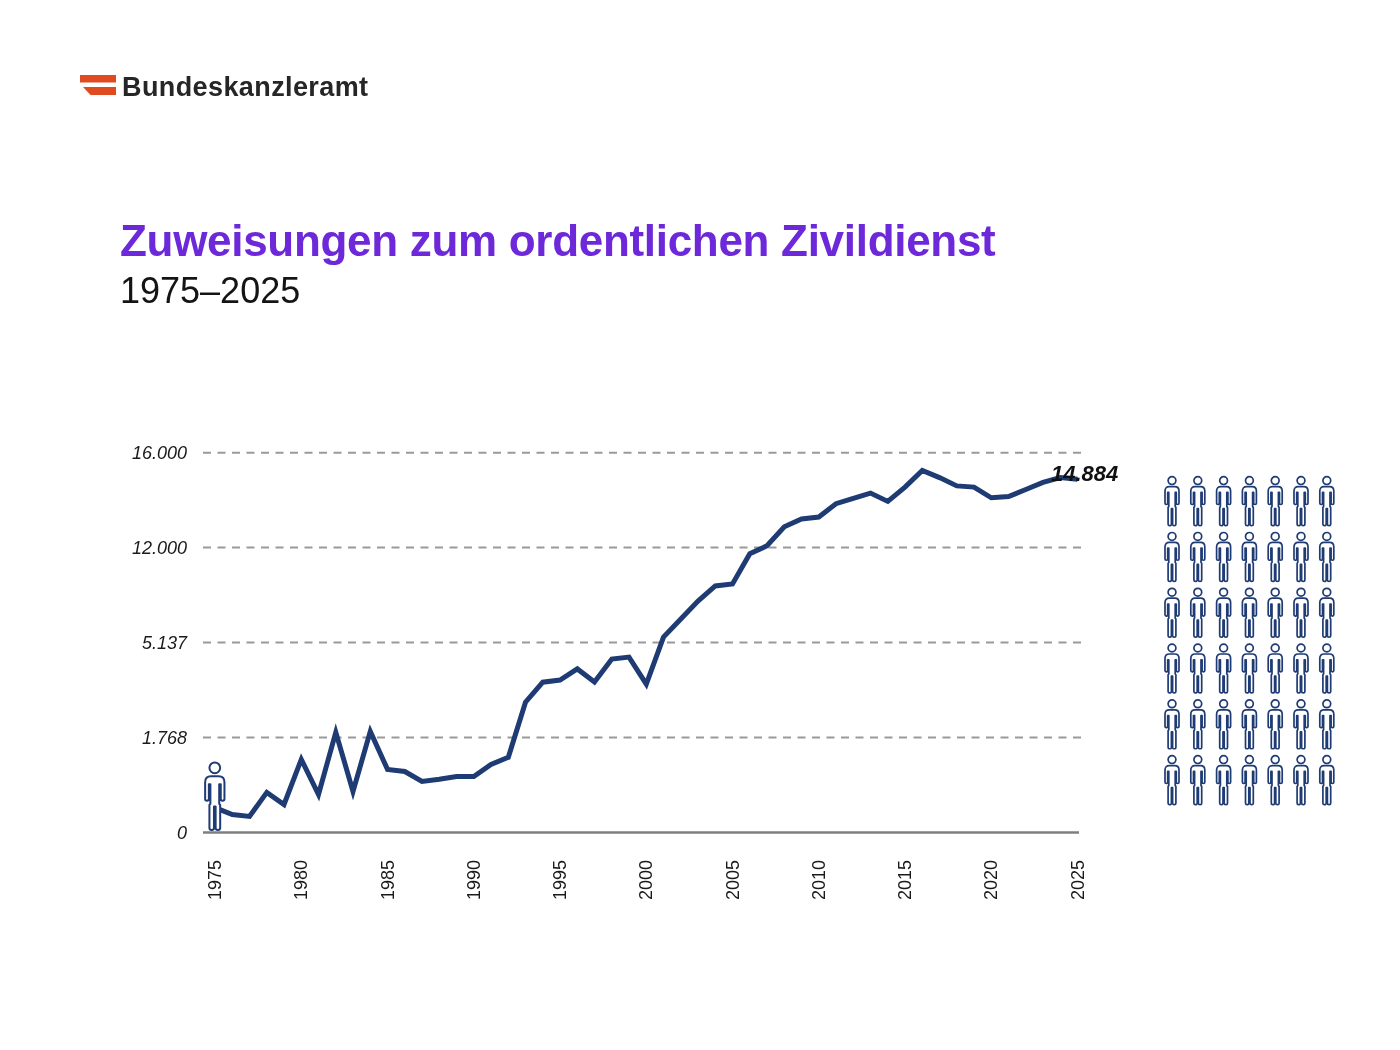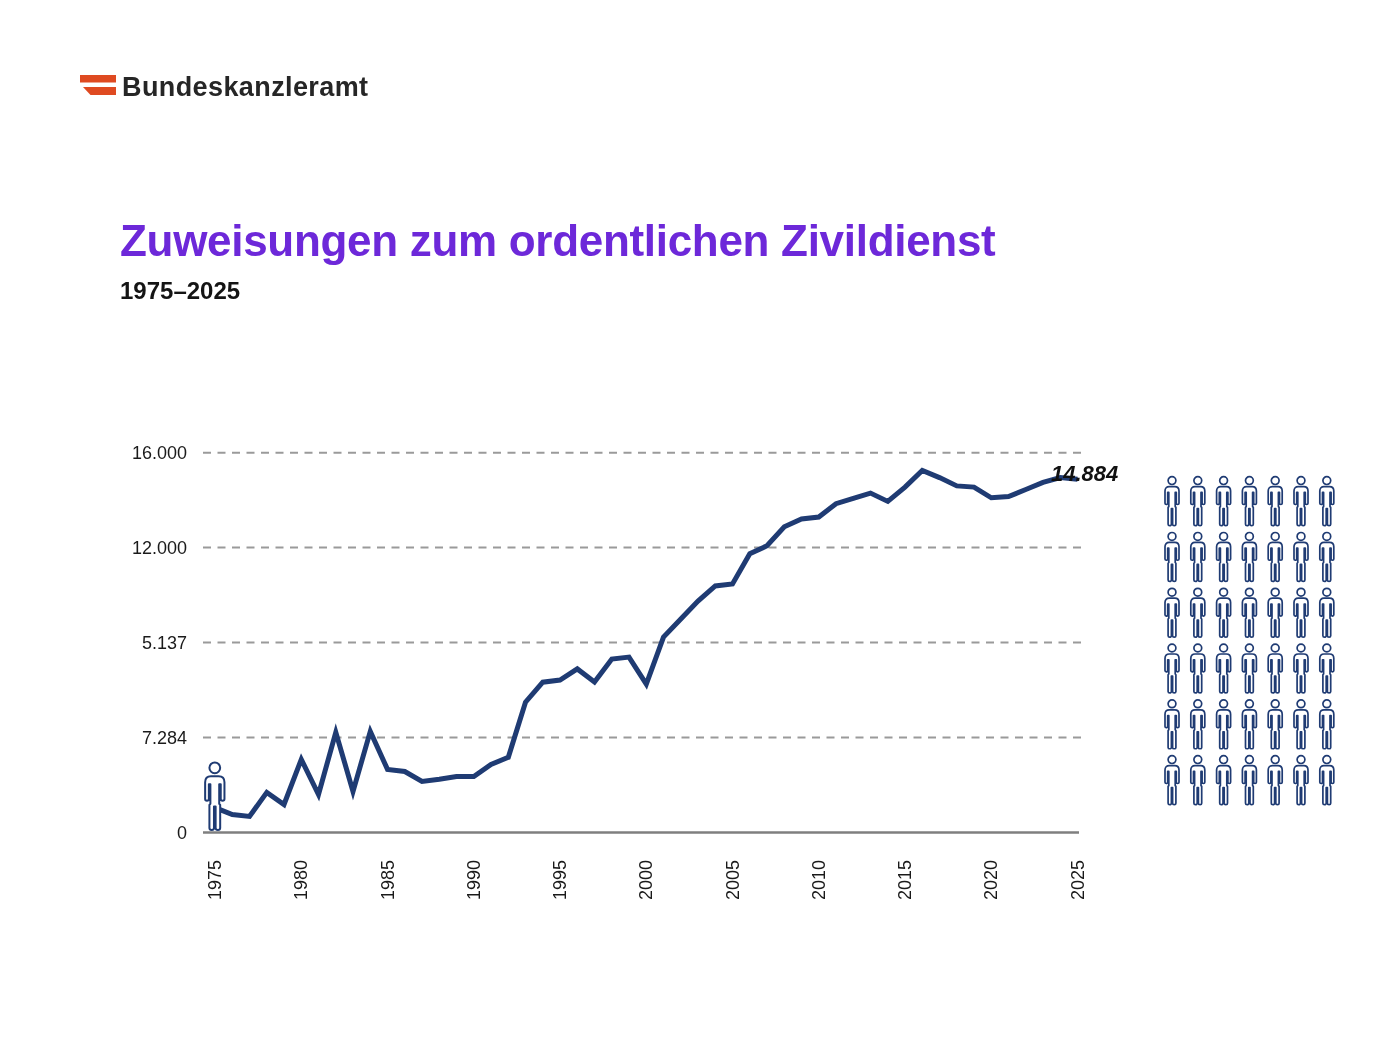--- a/index.html
+++ b/index.html
@@ -1,22 +1,22 @@
 <!DOCTYPE html>
 <html><head>
 <meta charset="utf-8">
 <style>
   html,body{margin:0;padding:0;background:#ffffff;}
   body{width:1400px;height:1050px;position:relative;overflow:hidden;
        font-family:"Liberation Sans","DejaVu Sans",sans-serif;color:#1a1a1a;}
   .abs{position:absolute;}
   #brand-name{left:122px;top:72px;font-size:27px;font-weight:700;letter-spacing:.4px;color:#262626;}
   #title-line1{left:120px;top:218px;font-size:44px;font-weight:700;line-height:46px;color:#6d28d9;letter-spacing:-.3px;}
-  #title-line2{left:120px;top:270px;font-size:24px;font-weight:700;line-height:42px;color:#141414;}
-  .ytick{position:absolute;width:85px;text-align:right;font-size:18px;line-height:22px;color:#1a1a1a;}
+  #title-line2{left:120px;top:270px;font-size:36px;font-weight:400;line-height:42px;color:#141414;}
+  .ytick{position:absolute;width:85px;text-align:right;font-size:18px;line-height:22px;color:#1a1a1a;font-style:italic;}
   .xtick{position:absolute;font-size:18px;color:#1a1a1a;white-space:nowrap;
          transform:translate(-50%,-50%) rotate(-90deg);}
   #final-value-label{left:1051px;top:461px;font-size:22px;font-weight:700;color:#111;line-height:26px;font-style:italic;}
   #chart-svg{left:0;top:0;}
 </style>
 </head>
 <body>
 
 <svg class="abs" style="left:78px;top:74px;" width="42" height="24" viewBox="0 0 42 24">
   <rect x="2" y="1" width="36" height="7.5" fill="#df4a21"></rect>
@@ -94,21 +94,21 @@
       <use href="#person-shape" xlink:href="#person-shape" transform="translate(1265.2,755)" fill="#ffffff" stroke="#1f3b73" stroke-width="1.7" stroke-linejoin="round"></use>
       <use href="#person-shape" xlink:href="#person-shape" transform="translate(1291,755)" fill="#ffffff" stroke="#1f3b73" stroke-width="1.7" stroke-linejoin="round"></use>
       <use href="#person-shape" xlink:href="#person-shape" transform="translate(1316.8,755)" fill="#ffffff" stroke="#1f3b73" stroke-width="1.7" stroke-linejoin="round"></use>
     </g>
 </svg>
 
 <div class="abs" id="yticks-layer" style="left:0;top:0;">
     <div class="ytick" style="left: 102px; top: 442px;">16.000</div>
     <div class="ytick" style="left: 102px; top: 537px;">12.000</div>
     <div class="ytick" style="left: 102px; top: 632px;">5.137</div>
-    <div class="ytick" style="left: 102px; top: 727px;">7.284</div>
+    <div class="ytick" style="left: 102px; top: 727px;">1.768</div>
     <div class="ytick" style="left: 102px; top: 822px;">0</div>
   </div>
 <div class="abs" id="xticks-layer" style="left:0;top:0;">
     <div class="xtick" style="left: 215px; top: 880px;">1975</div>
     <div class="xtick" style="left: 301px; top: 880px;">1980</div>
     <div class="xtick" style="left: 388px; top: 880px;">1985</div>
     <div class="xtick" style="left: 474px; top: 880px;">1990</div>
     <div class="xtick" style="left: 560px; top: 880px;">1995</div>
     <div class="xtick" style="left: 646px; top: 880px;">2000</div>
     <div class="xtick" style="left: 733px; top: 880px;">2005</div>

